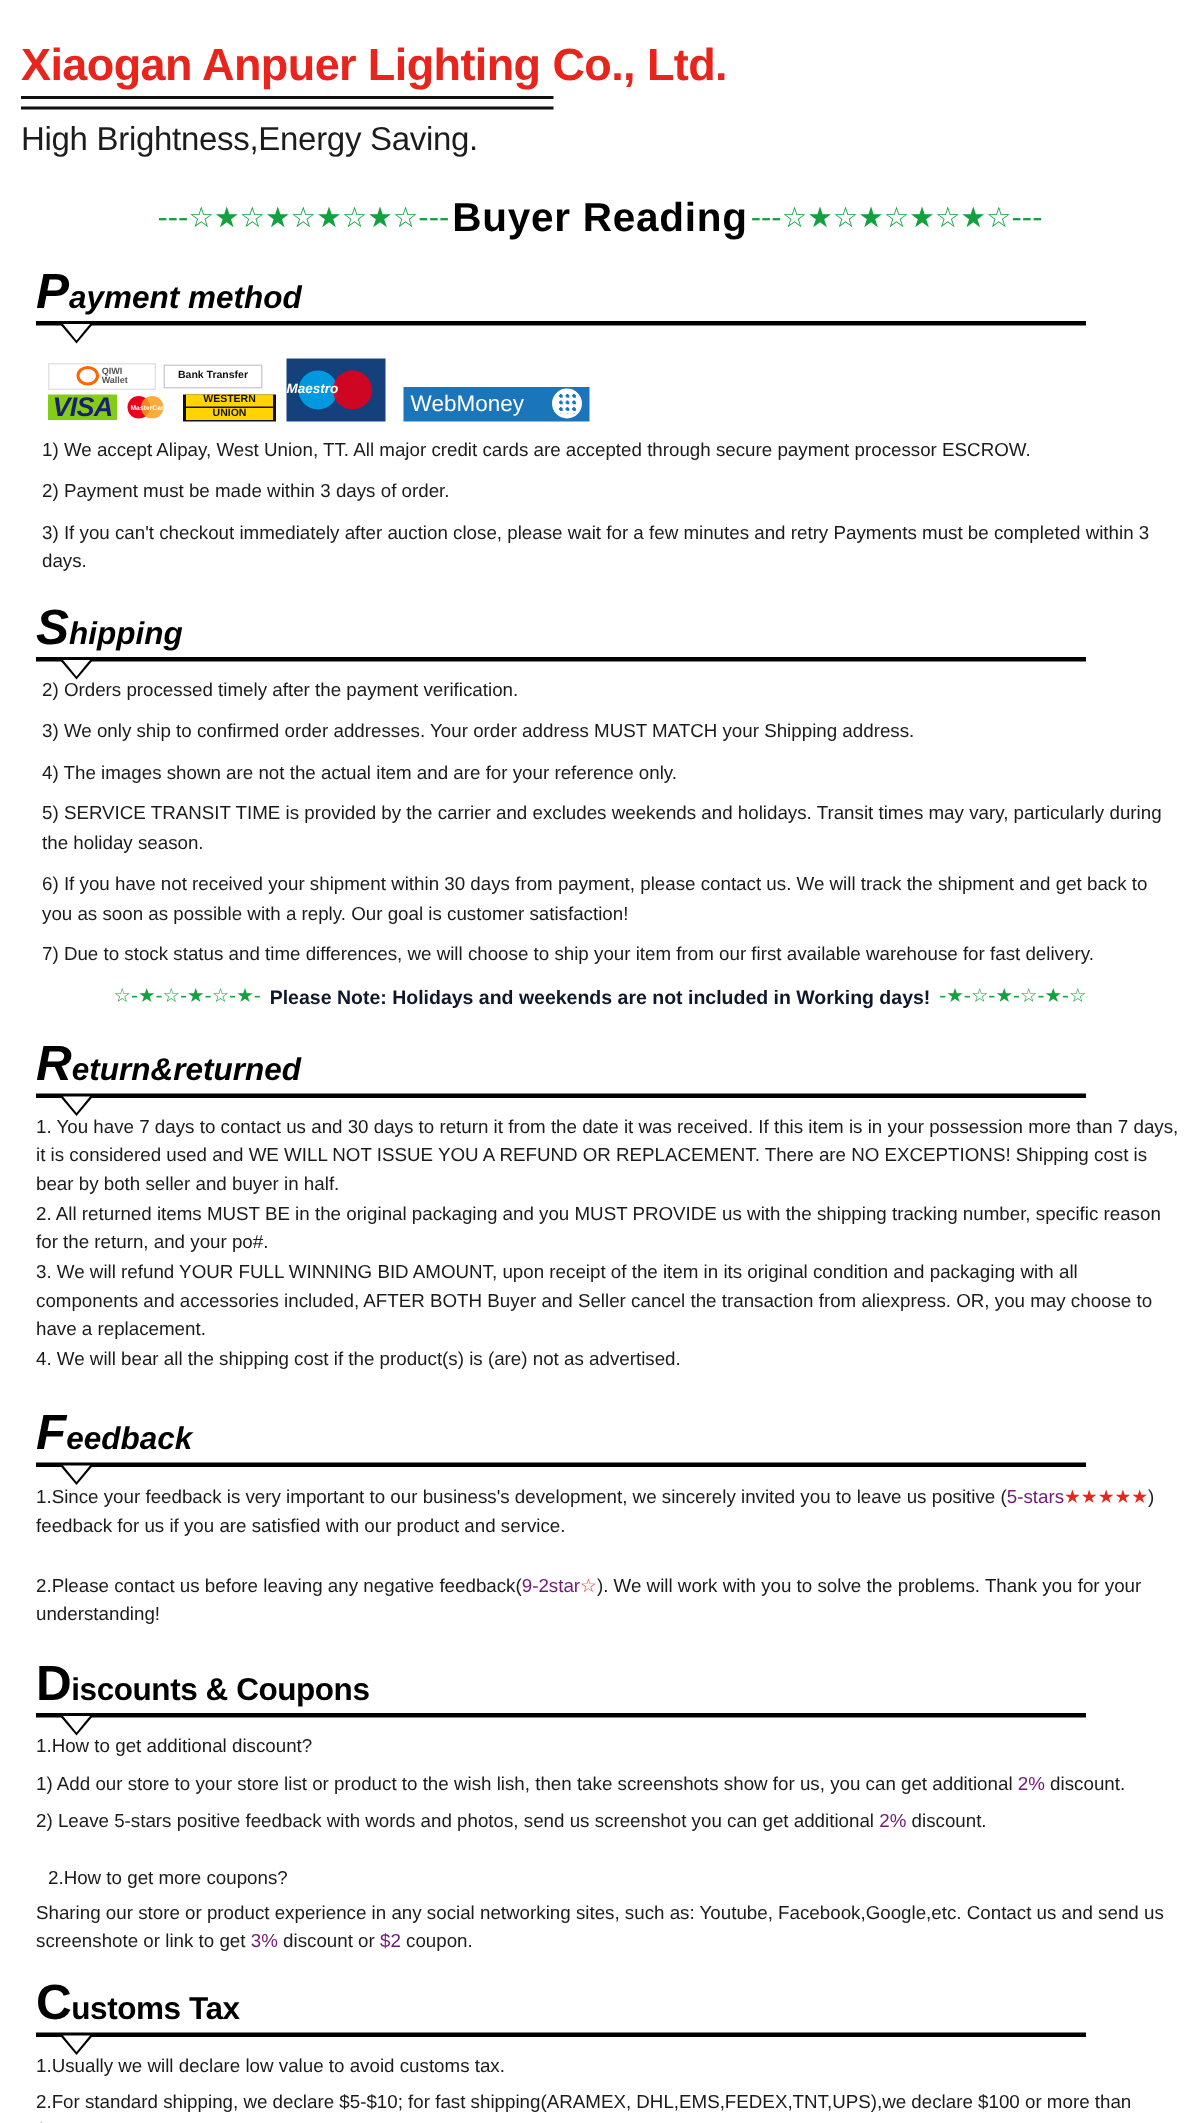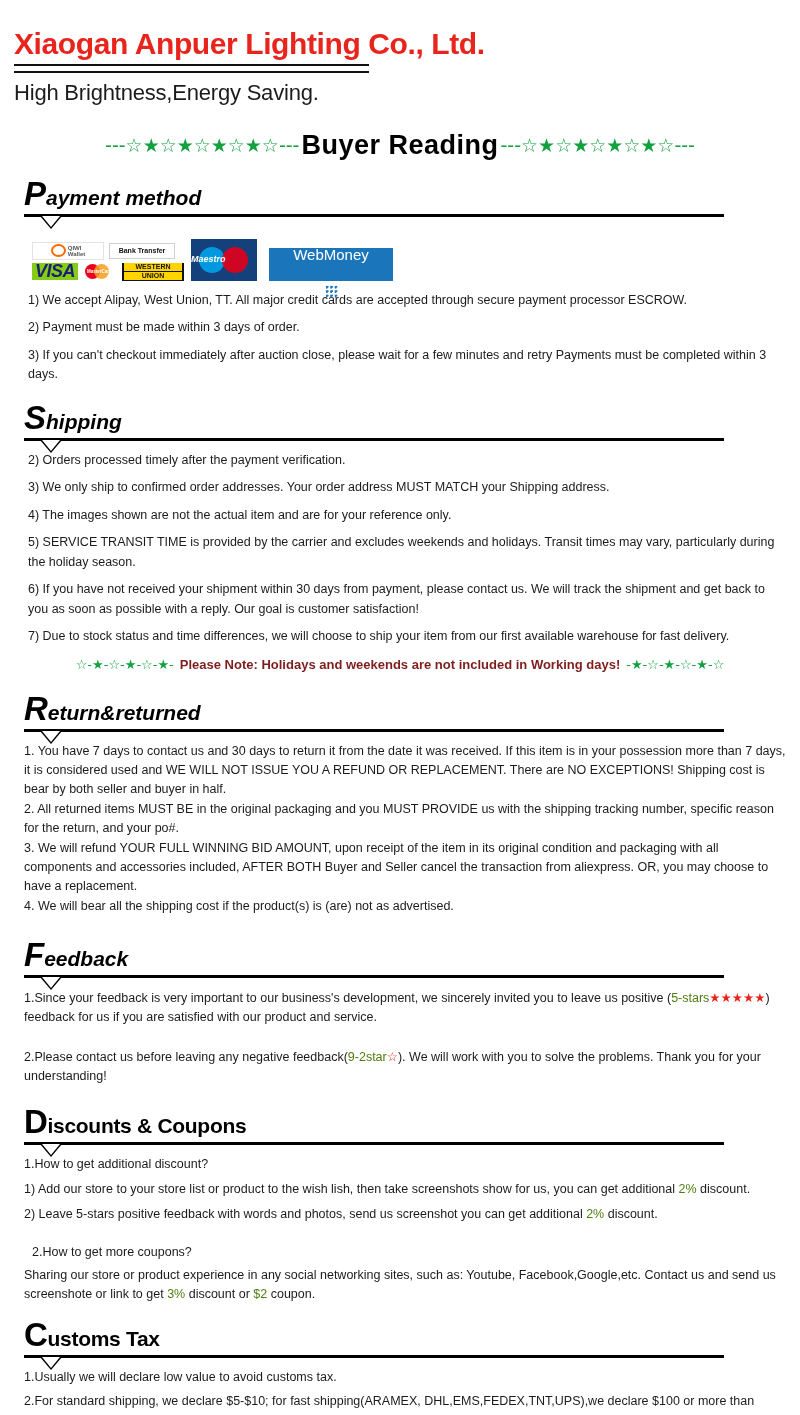--- a/index.html
+++ b/index.html
@@ -77,21 +77,21 @@
   .sec-head .label.plain{font-style:normal;font-weight:bold;letter-spacing:-0.3px;}
 
   
   .line{
     font-size:12.5px;color:#1b1b1b;
     line-height:19.5px;
     margin:0 0 8px 14px;
   }
   .line.tight{margin-bottom:1px;line-height:19px;}
   .gap{height:11px;}
-  .red{color:#4d7c0f;}
+  .red{color:#701a75;}
   .redstar{color:#e8251c;font-family:"DejaVu Sans",sans-serif;}
 
   
   .paylogos{display:flex;align-items:flex-end;margin:12px 0 10px 18px;}
   .paycol{display:flex;flex-direction:column;gap:3px;}
   .payrow{display:flex;align-items:center;gap:5px;}
   .lg{
     display:inline-flex;align-items:center;justify-content:center;
     font-family:"Liberation Sans",sans-serif;font-weight:bold;
     box-sizing:border-box;
@@ -111,35 +111,35 @@
   .lg-wu{width:62px;height:18px;background:#111;color:#ffd400;font-size:7px;
     flex-direction:column;line-height:8px;}
   .lg-wu span{display:block;background:#ffd400;color:#111;width:58px;text-align:center;}
   .lg-wu span+span{margin-top:1px;}
   .lg-maestro{width:66px;height:42px;background:#14407c;position:relative;margin-left:7px;}
   .lg-maestro .m1,.lg-maestro .m2{position:absolute;top:8px;width:26px;height:26px;border-radius:50%;}
   .lg-maestro .m1{left:8px;background:#0099df;}
   .lg-maestro .m2{left:31px;background:#e2001a;opacity:.9;}
   .lg-maestro .mtxt{position:absolute;left:0;right:0;top:15px;text-align:left;
     font-size:9px;color:#fff;font-style:italic;z-index:3;}
-  .lg-web{width:124px;height:33px;background:#1b75bb;margin-left:12px;
-    color:#fff;font-size:15px;font-weight:normal;gap:19px;flex-direction:column;}
+  .lg-web{width:124px;height:23px;background:#1b75bb;margin-left:12px;
+    color:#fff;font-size:15px;font-weight:normal;gap:19px;}
   .lg-web .globe{width:20px;height:20px;border-radius:50%;background:#fff;position:relative;display:inline-block;}
   .lg-web .globe::before{content:"";position:absolute;left:4px;top:3px;width:13px;height:14px;
     background:
       radial-gradient(circle 1.3px at 2px 2px,#1b75bb 99%,transparent 0) 0 0/4.4px 4.4px repeat;}
 
   
   .note{
     margin-top:10px;
     display:flex;align-items:center;justify-content:center;
     white-space:nowrap;font-size:13px;
   }
   .note .stars{color:#12a13e;font-family:"DejaVu Sans",sans-serif;letter-spacing:0px;}
-  .note .txt{color:#7f1d1d;font-weight:bold;padding:0 6px;font-size:13px;}
+  .note .txt{color:#0f172a;font-weight:bold;padding:0 6px;font-size:13px;}
 </style>
 </head>
 <body>
 
 <div class="page">
 
   <div>
     <div class="company">Xiaogan Anpuer Lighting Co., Ltd.</div>
     <div class="dbl-rule"></div>
     <div class="tagline">High Brightness,Energy Saving.</div>

